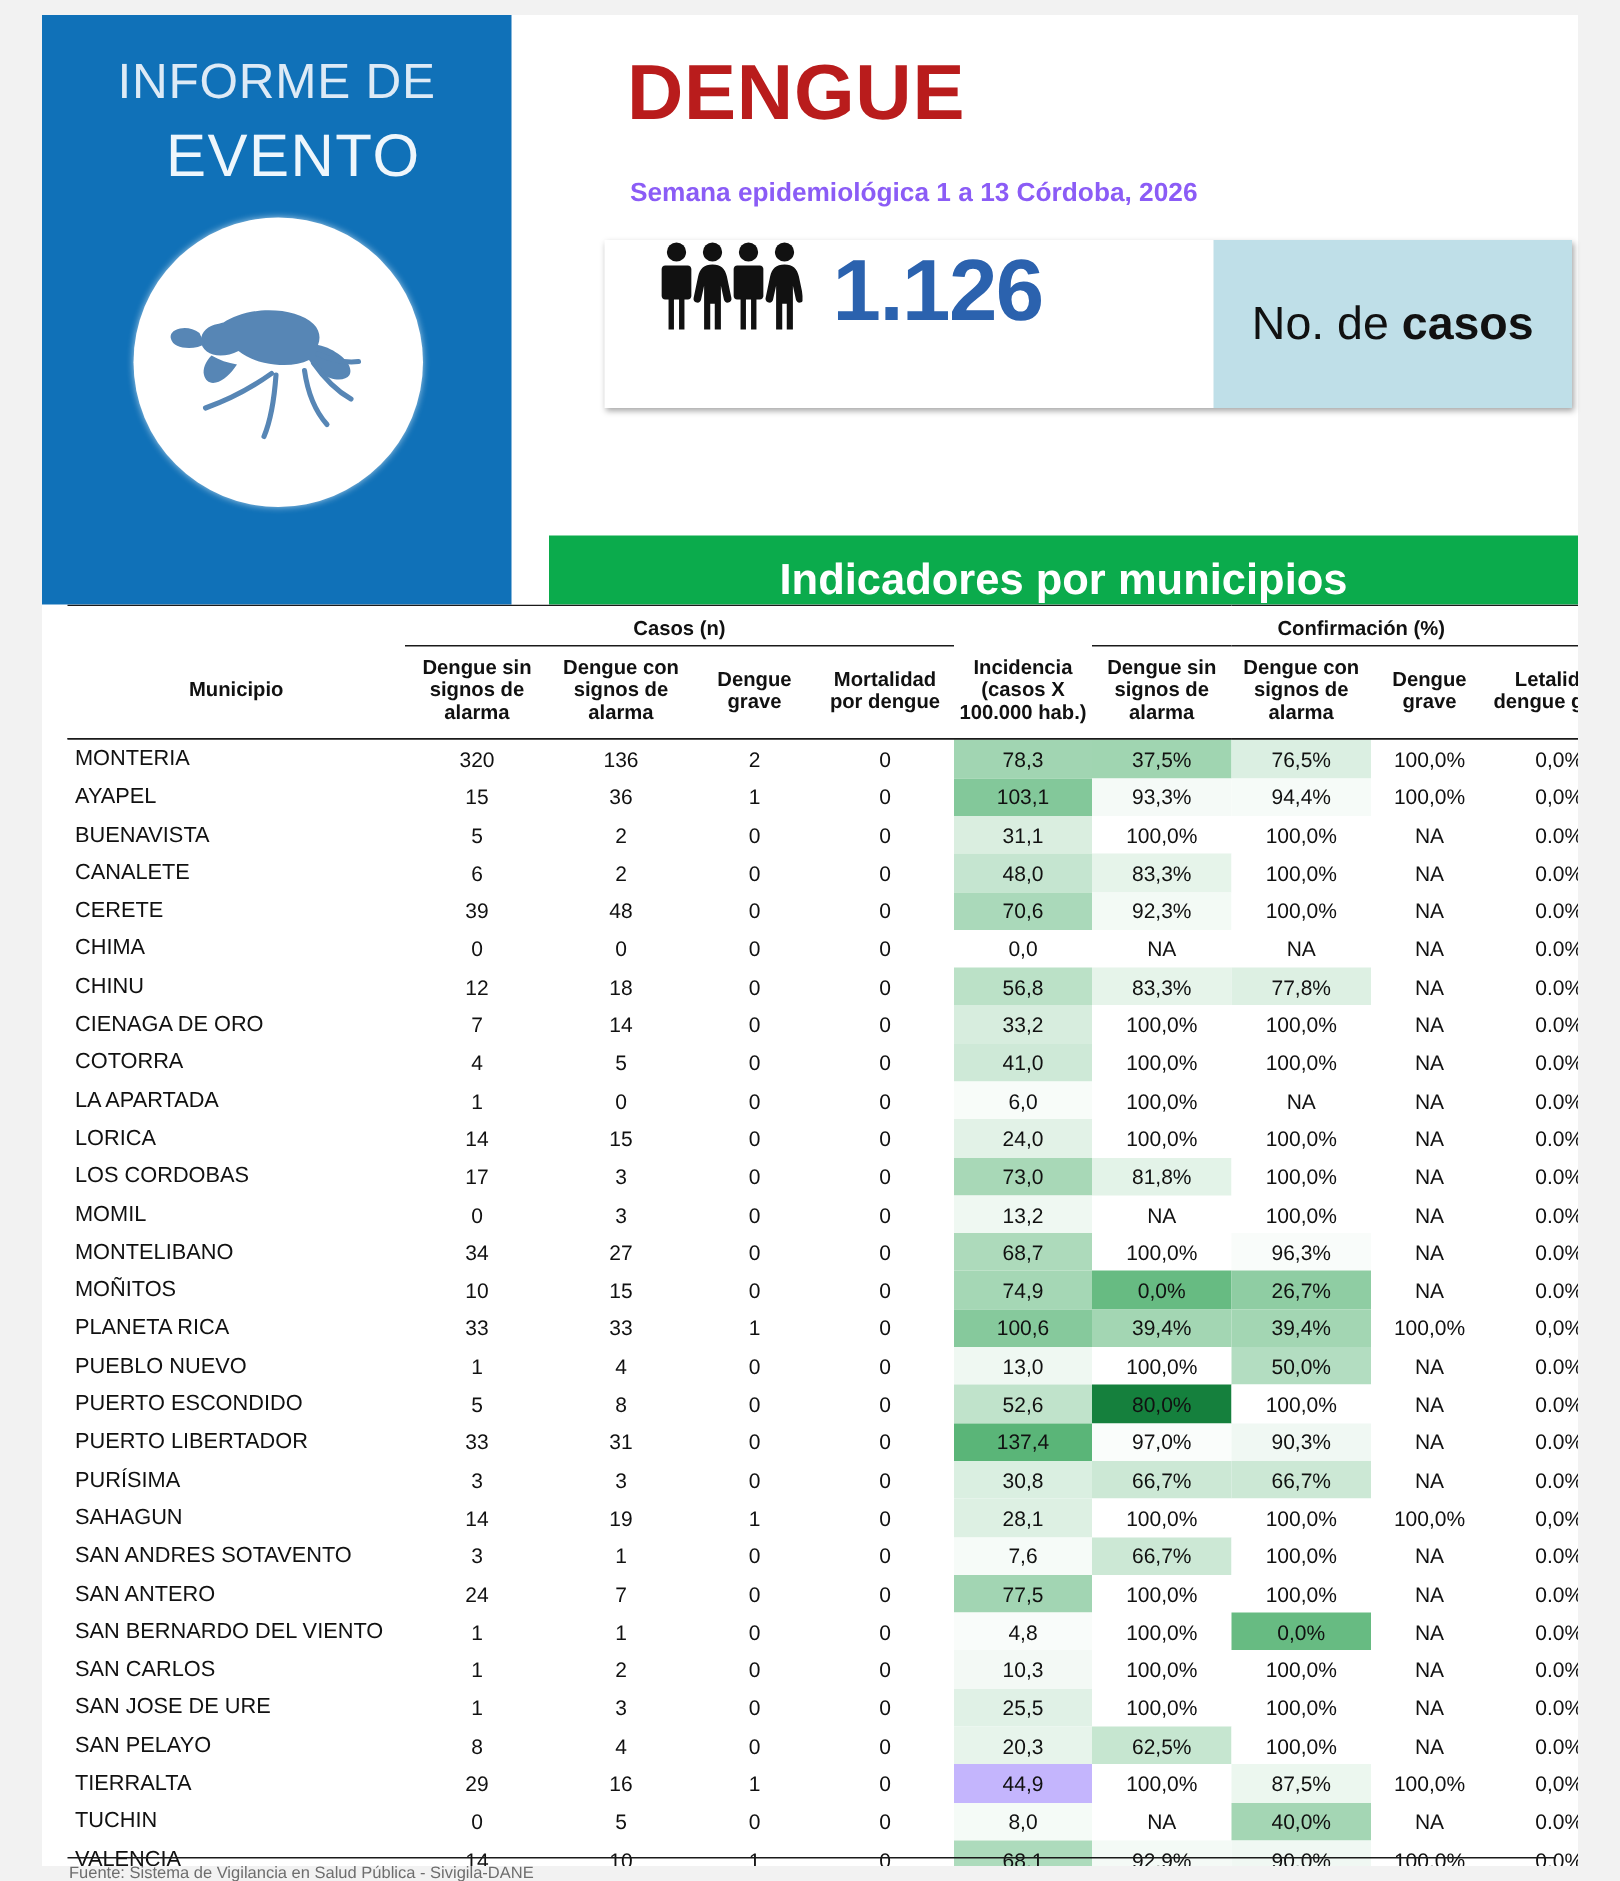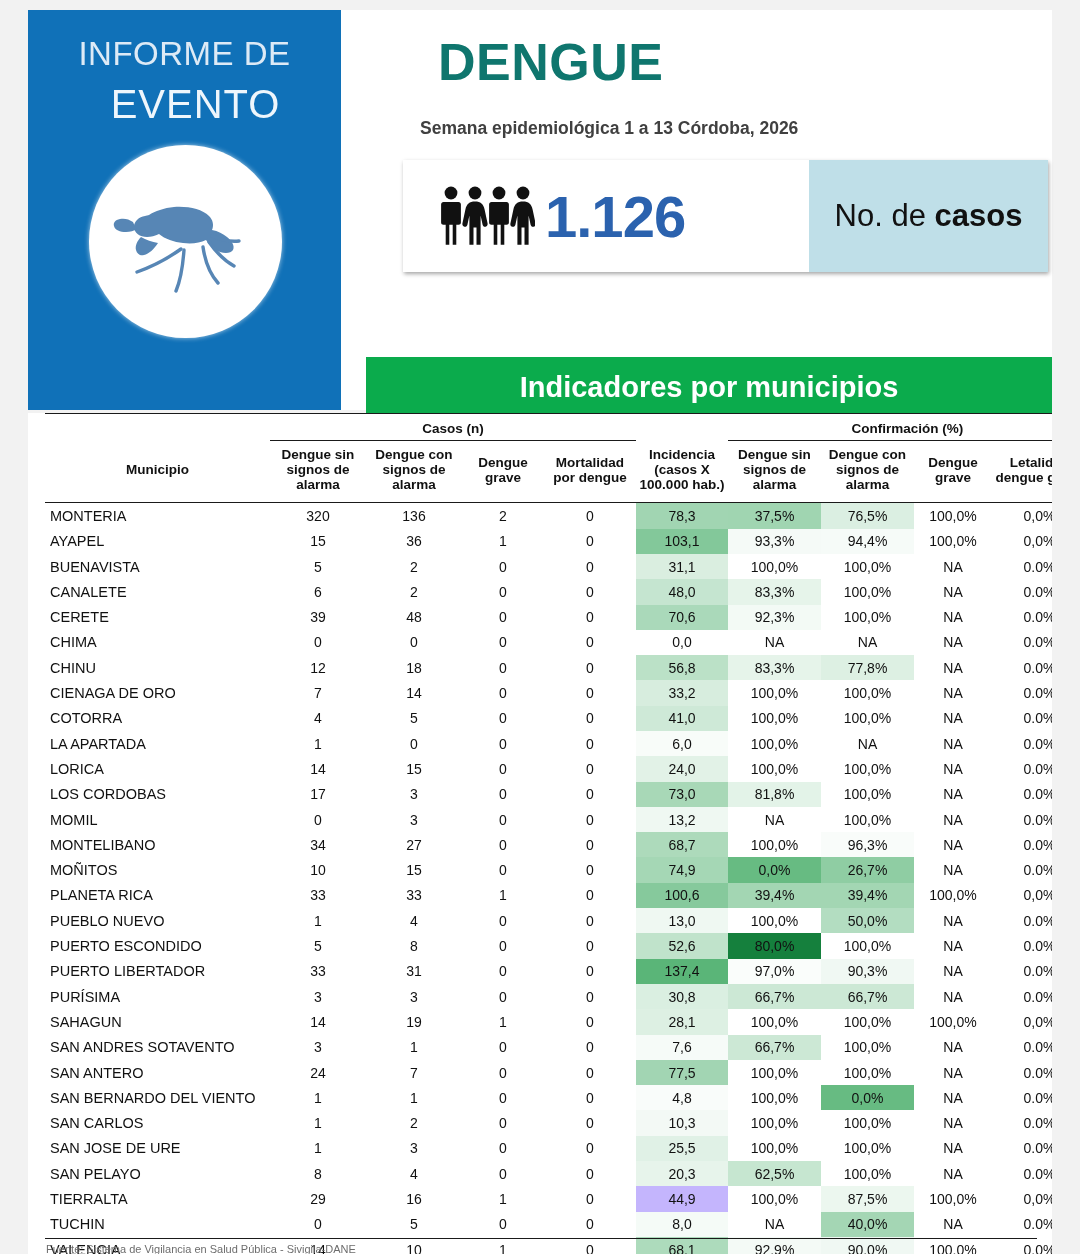--- a/index.html
+++ b/index.html
@@ -44,40 +44,40 @@
   .logo-circle{
     position:absolute; left:61px; top:135px;
     width:193px; height:193px;
     background:#ffffff;
     border-radius:50%;
     box-shadow:0 0 5px rgba(255,255,255,.65);
   }
   .logo-circle svg{position:absolute;left:22px;top:34px;}
 
   .dengue-title{
-    position:absolute; left:410px; top:26px;
-    color:#0f766e;
+    position:absolute; left:390px; top:26px;
+    color:#b91c1c;
     font-size:52px; font-weight:bold; letter-spacing:.5px;
     line-height:1;
   }
   .sem-epi{
     position:absolute; left:392px; top:108px;
-    color:#404040; font-size:17.5px; font-weight:bold;
+    color:#8b5cf6; font-size:17.5px; font-weight:bold;
   }
 
   .casos-card{
     position:absolute; left:375px; top:150px;
     width:645px; height:112px;
     background:#ffffff;
     box-shadow:1px 2px 4px rgba(0,0,0,.35);
     display:flex; align-items:stretch;
   }
   .casos-left{
     flex:0 0 370px;
-    display:flex; align-items:center; gap:10px;
+    display:flex; align-items:flex-start; gap:20px;
     padding-left:36px;
   }
   .people-icon{display:flex;align-items:flex-end;}
   .casos-number{
     color:#2b62ae;
     font-size:58px; font-weight:bold; letter-spacing:-1px;
   }
   .casos-right{
     flex:1;
     background:#bfdfe8;
@@ -91,21 +91,21 @@
     width:686px; height:60px;
     background:#0bab4c;
     display:flex; align-items:center; justify-content:center;
   }
   .green-banner span{
     color:#ffffff; font-size:29px; font-weight:bold;
   }
 
   
   .table-wrap{
-    position:absolute; left:28px; top:413px;
+    position:absolute; left:28px; top:403px;
     width:1024px; height:841px;
     background:#ffffff;
     overflow:hidden;
   }
   table{
     border-collapse:collapse;
     width:1010px;
     margin-left:17px;
     table-layout:fixed;
     font-size:13px;

